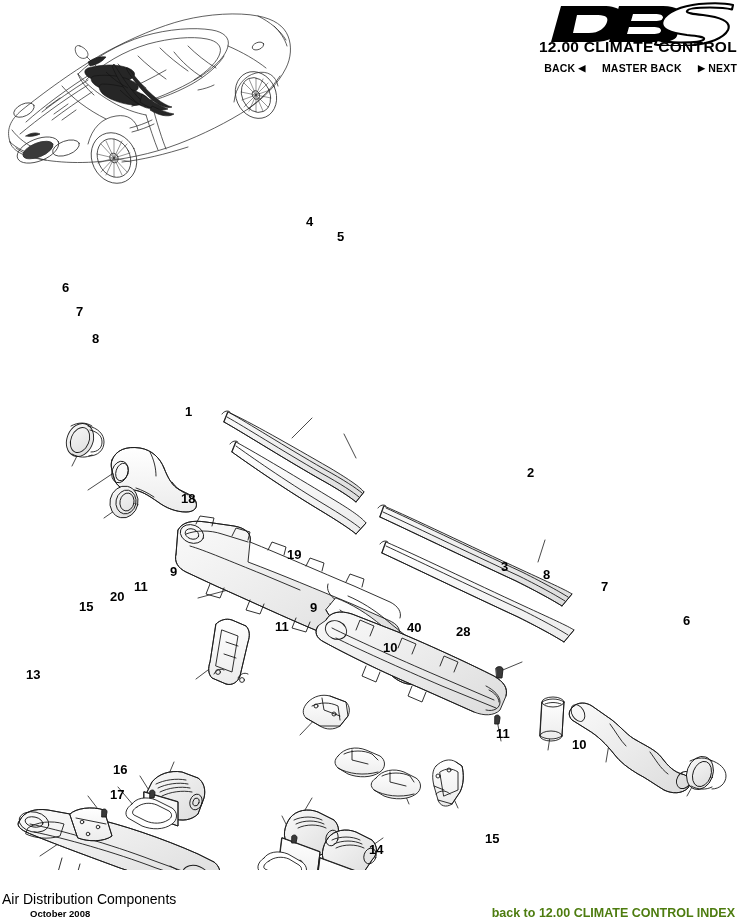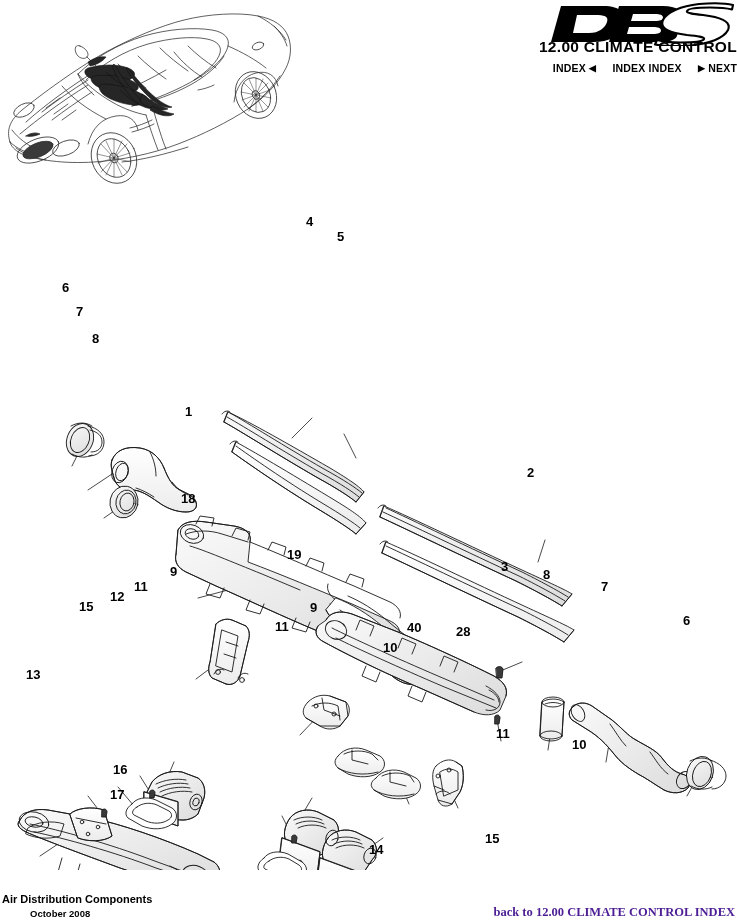--- a/index.html
+++ b/index.html
@@ -103,43 +103,42 @@
     left: 2px;
     bottom: 4px;
     width: 420px;
   }
   #footer-left .fl-code {
     font-size: 10.5px;
     font-weight: bold;
     line-height: 13px;
   }
   #footer-left .fl-title {
-    font-size: 11px;
-    font-weight: bold;
+    font-size: 14px;
+    font-weight: normal;
     line-height: 15px;
   }
   #footer-left .fl-date {
     font-size: 9.5px;
     font-weight: bold;
     line-height: 13px;
     margin-left: 28px;
   }
   #footer-right {
     position: absolute;
     right: 2px;
     bottom: 4px;
     font-size: 12.5px;
     font-weight: bold;
     white-space: nowrap;
   }
   #footer-right .footer-link {
-    color: #4c1d95;
+    color: #4d7c0f;
     text-decoration: none;
     cursor: pointer;
-    font-family: Liberation Serif, serif;
   }
 </style>
 </head>
 <body>
 
 <div id="page">
 
   <div id="header">
 
     <svg id="brand-logo" viewBox="0 0 190 44" aria-hidden="true">
@@ -165,24 +164,24 @@
                C185 19 172 15 156 13
                C146 12 139 11 140 9
                C141 6.5 151 5.5 163 5.5
                C172 5.5 180 6.2 185 7.5
                Z" fill="#ffffff" stroke="#000" stroke-width="2.1" stroke-linejoin="round"></path>
     </svg>
 
     <div id="chapter-title">12.00 CLIMATE CONTROL</div>
 
     <div id="nav-bar">
-      <span class="nav-link"><span>INDEX</span></span>
+      <span class="nav-link"><span>BACK</span></span>
       <span class="nav-arrow">◀</span>
       <span class="nav-gap"></span>
-      <span class="nav-link">INDEX INDEX</span>
+      <span class="nav-link">MASTER BACK</span>
       <span class="nav-gap"></span>
       <span class="nav-arrow">▶</span>
       <span class="nav-link"><span>NEXT</span></span>
     </div>
   </div>
 
   <svg id="car-illustration" viewBox="0 0 300 200" aria-hidden="true">
     <g fill="none" stroke="#2b2b2b" stroke-width="0.75" stroke-linejoin="round" stroke-linecap="round">
 
       <path d="M8 140 C4 128 8 118 20 108 C40 92 72 68 104 50 C130 36 158 24 182 18
@@ -804,21 +803,21 @@
     <div class="callout" style="left:527px;top:466px">2</div>
     <div class="callout" style="left:501px;top:560px">3</div>
     <div class="callout" style="left:543px;top:568px">8</div>
     <div class="callout" style="left:601px;top:580px">7</div>
     <div class="callout" style="left:683px;top:614px">6</div>
     <div class="callout" style="left:287px;top:548px">19</div>
     <div class="callout" style="left:407px;top:621px">40</div>
     <div class="callout" style="left:456px;top:625px">28</div>
     <div class="callout" style="left:170px;top:565px">9</div>
     <div class="callout" style="left:134px;top:580px">11</div>
-    <div class="callout" style="left:110px;top:590px">12</div>
+    <div class="callout" style="left:110px;top:590px">20</div>
     <div class="callout" style="left:79px;top:600px">15</div>
     <div class="callout" style="left:26px;top:668px">13</div>
     <div class="callout" style="left:310px;top:601px">9</div>
     <div class="callout" style="left:275px;top:620px">11</div>
     <div class="callout" style="left:383px;top:641px">10</div>
     <div class="callout" style="left:113px;top:763px">16</div>
     <div class="callout" style="left:110px;top:788px">17</div>
     <div class="callout" style="left:369px;top:843px">14</div>
     <div class="callout" style="left:485px;top:832px">15</div>
     <div class="callout" style="left:496px;top:727px">11</div>

